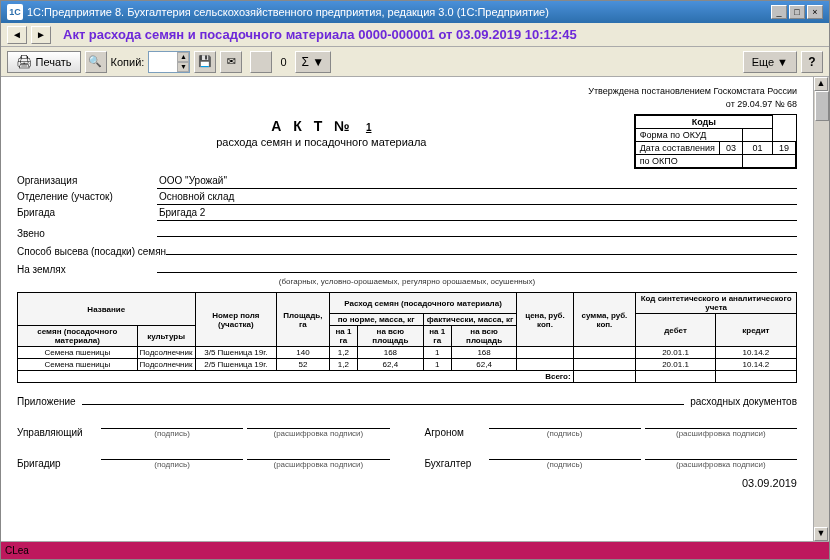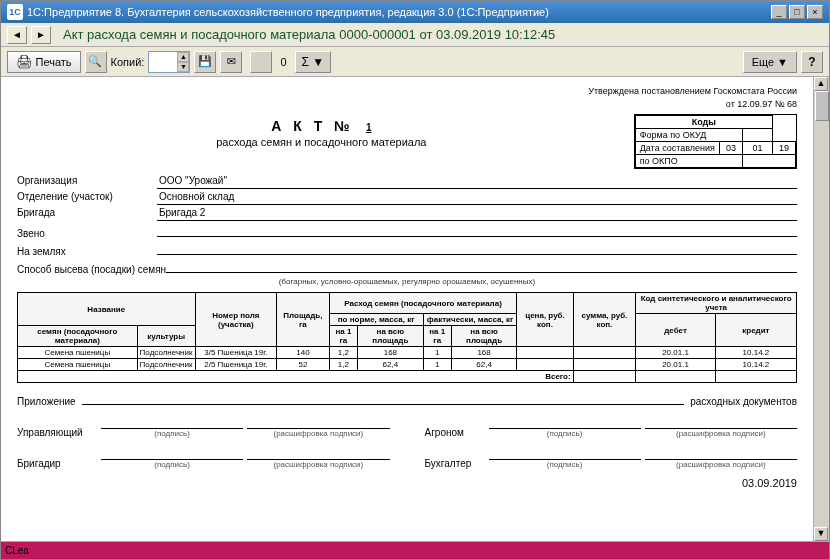--- a/index.html
+++ b/index.html
@@ -9,21 +9,21 @@
     
     .title-bar { background: linear-gradient(to bottom, #4a90d9, #2c6fad); color: white; padding: 3px 6px; display: flex; align-items: center; justify-content: space-between; height: 22px; flex-shrink: 0; }
     .title-bar-left { display: flex; align-items: center; gap: 4px; font-size: 11px; }
     .title-bar-icon { width: 16px; height: 16px; background: #fff; border-radius: 2px; display: flex; align-items: center; justify-content: center; font-size: 9px; color: #2c6fad; font-weight: bold; }
     .title-bar-text { font-size: 11px; }
     .title-bar-buttons { display: flex; gap: 2px; }
     .tb-btn { width: 16px; height: 14px; background: #c0c0c0; border: 1px solid #888; border-top-color: #fff; border-left-color: #fff; cursor: pointer; display: flex; align-items: center; justify-content: center; font-size: 9px; color: #000; }
     
     .nav-bar { background: #ece9d8; border-bottom: 1px solid #aaa; padding: 3px 6px; display: flex; align-items: center; gap: 4px; height: 24px; flex-shrink: 0; }
     .nav-btn { width: 20px; height: 18px; background: #ece9d8; border: 1px solid #888; border-top-color: #fff; border-left-color: #fff; cursor: pointer; display: flex; align-items: center; justify-content: center; font-size: 10px; }
-    .nav-title { font-size: 13px; font-weight: normal; color: #14532d; margin-left: 8px; }
+    .nav-title { font-size: 13px; font-weight: bold; color: #6d28d9; margin-left: 8px; }
     
     .toolbar { background: #ece9d8; border-bottom: 1px solid #aaa; padding: 2px 6px; display: flex; align-items: center; gap: 4px; height: 30px; flex-shrink: 0; }
     .print-btn { background: linear-gradient(to bottom, #fff, #e0e0e0); border: 1px solid #888; padding: 2px 8px; cursor: pointer; display: flex; align-items: center; gap: 3px; font-size: 11px; height: 22px; }
     .print-icon { font-size: 13px; }
     .copy-label { font-size: 11px; }
     .copy-input { width: 30px; height: 20px; border: 1px solid #7b9ebd; background: #fff; text-align: center; font-size: 11px; }
     .spin-btn { width: 12px; height: 10px; background: #d4d0c8; border: 1px solid #aaa; cursor: pointer; display: flex; align-items: center; justify-content: center; font-size: 7px; }
     .toolbar-icon-btn { width: 22px; height: 22px; background: #d4d0c8; border: 1px solid #888; border-top-color: #fff; border-left-color: #fff; cursor: pointer; display: flex; align-items: center; justify-content: center; font-size: 11px; }
     .sigma-btn { background: #d4d0c8; border: 1px solid #888; border-top-color: #fff; border-left-color: #fff; padding: 1px 6px; cursor: pointer; font-size: 12px; display: flex; align-items: center; gap: 2px; height: 22px; }
     .eshe-btn { margin-left: auto; background: #d4d0c8; border: 1px solid #888; border-top-color: #fff; border-left-color: #fff; padding: 1px 8px; cursor: pointer; font-size: 11px; height: 22px; display: flex; align-items: center; }
@@ -102,21 +102,21 @@
     <div class="sigma-btn">Σ ▼</div>
     <button class="eshe-btn">Еще ▼</button>
     <button class="help-btn">?</button>
   </div>
 
   <div style="flex:1;display:flex;overflow:hidden;">
     <div class="content">
 
       <div class="approved-text">
         <span>Утверждена постановлением Госкомстата России</span><br>
-        <span>от 12.09.97 № 68</span>
+        <span>от 29.04.97 № 68</span>
       </div>
 
       <div style="display:flex; gap:8px;">
         <div style="flex:1;">
 
           <div class="act-title">
             <span class="act-word">А К Т №</span>
             &nbsp;&nbsp;
             <span class="num-value">1</span>
           </div>
@@ -159,25 +159,25 @@
         </div>
         <div class="form-row">
           <span class="form-label">Бригада</span>
           <span class="form-value">Бригада 2</span>
         </div>
         <div class="form-row">
           <span class="form-label">Звено</span>
           <span class="form-value"></span>
         </div>
         <div class="form-row">
+          <span class="form-label">Способ высева (посадки) семян</span>
+          <span class="form-value"></span>
+        </div>
+        <div class="form-row">
           <span class="form-label">На землях</span>
-          <span class="form-value"></span>
-        </div>
-        <div class="form-row">
-          <span class="form-label">Способ высева (посадки) семян</span>
           <span class="form-value"></span>
         </div>
         <div class="land-note">(богарных, условно-орошаемых, регулярно орошаемых, осушенных)</div>
       </div>
 
       <table class="main-table">
         <thead>
           <tr>
             <th colspan="2" rowspan="2" style="font-size:8px;">Название</th>
             <th rowspan="3" style="font-size:8px;">Номер поля (участка)</th>

